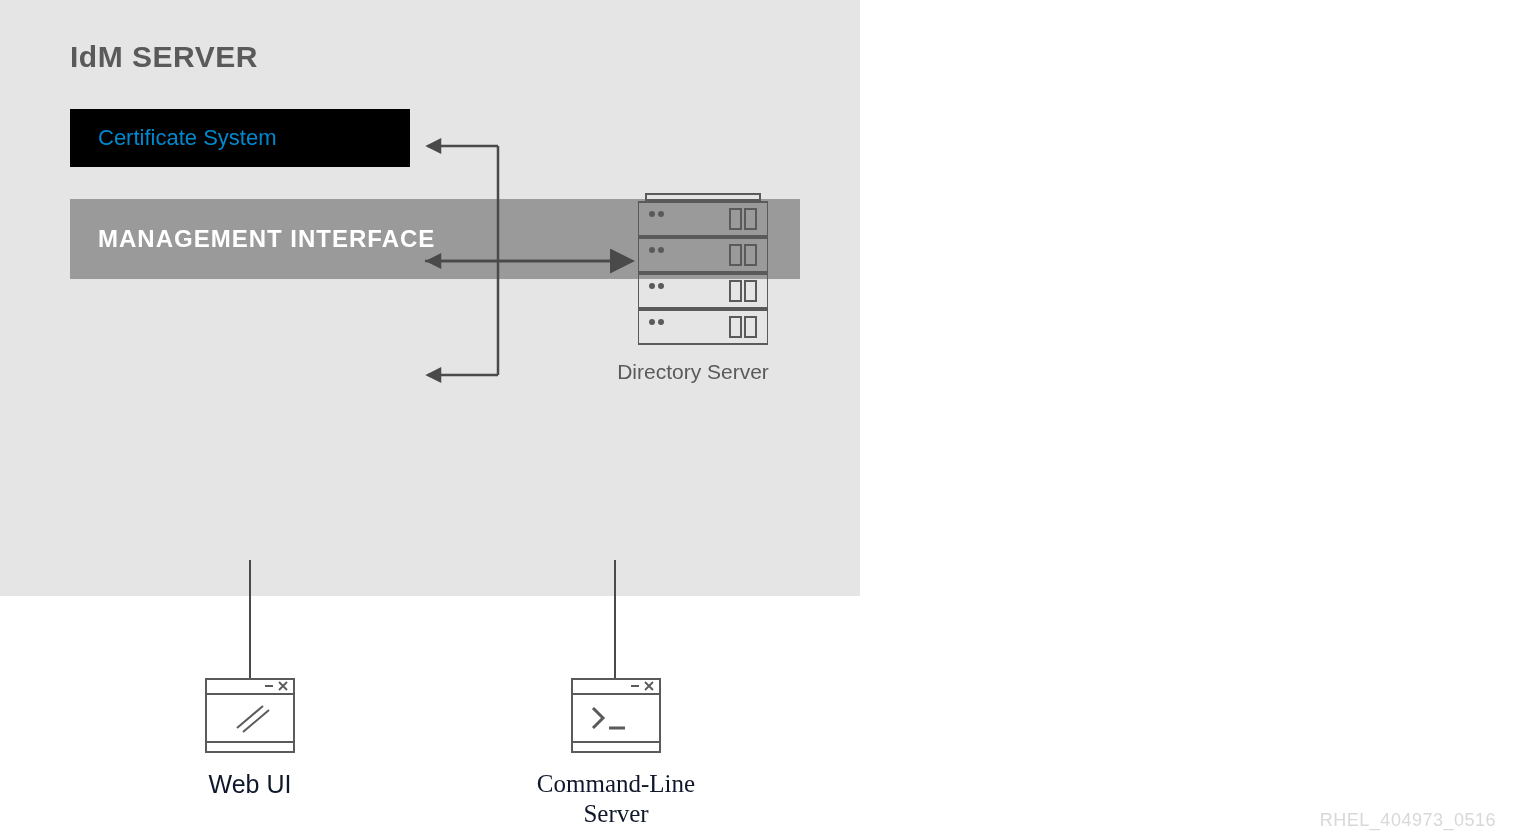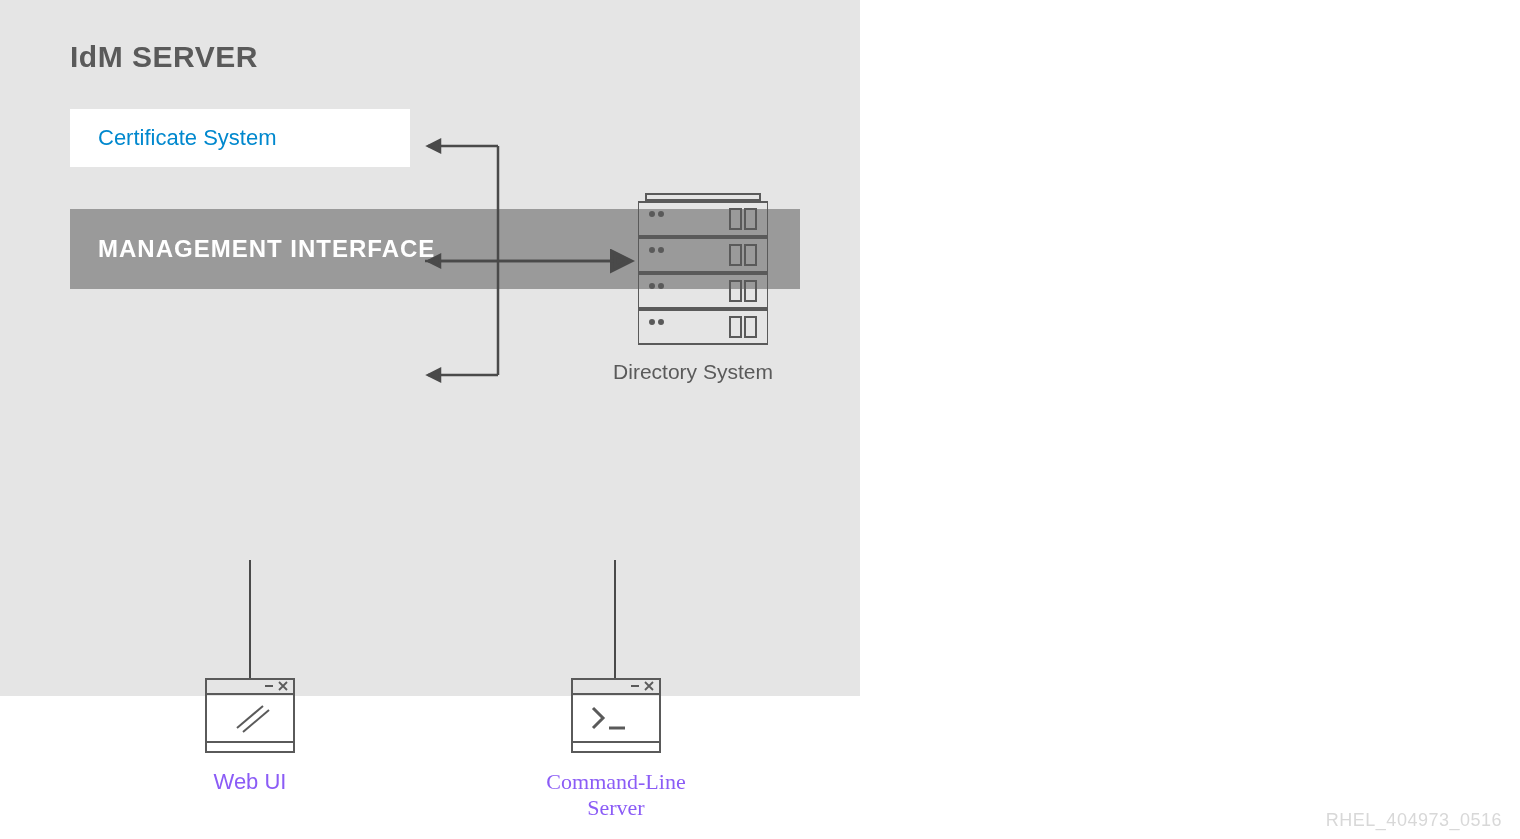--- a/index.html
+++ b/index.html
@@ -8,39 +8,39 @@
       width: 1520px;
       height: 839px;
       background: #ffffff;
       position: relative;
     }
     .server-container {
       position: absolute;
       left: 0;
       top: 0;
       width: 860px;
-      height: 696px;
+      height: 596px;
       background: #e5e5e5;
       padding: 40px 70px 0 70px;
     }
     .server-title {
       font-size: 30px;
       font-weight: 600;
       color: #5a5a5a;
       letter-spacing: 0.5px;
       margin-bottom: 35px;
     }
     .service-box {
-      background: #ffffff;
+      background: #000000;
       width: 340px;
       height: 58px;
       display: flex;
       align-items: center;
       padding-left: 28px;
-      margin-bottom: 42px;
+      margin-bottom: 32px;
       font-size: 22px;
       color: #0088ce;
       font-weight: 400;
     }
     .management-bar {
       background: #9a9a9a;
       width: 730px;
       height: 80px;
       display: flex;
       align-items: center;
@@ -78,36 +78,36 @@
     .client-box {
       position: absolute;
       text-align: center;
     }
     .client-icon {
       width: 90px;
       height: 75px;
       margin: 0 auto 12px auto;
     }
     .client-label {
-      font-size: 22px;
-      color: #8b5cf6;
+      font-size: 25px;
+      color: #0f172a;
       line-height: 1.2;
     }
     .webui-client { left: 200px; top: 678px; width: 100px; }
     .cli-client { left: 531px; top: 678px; width: 170px; font-family: Liberation Serif, serif; }
     .connector-line {
       position: absolute;
       background: #4a4a4a;
       width: 2px;
     }
     .webui-line { left: 249px; top: 560px; height: 118px; }
     .cli-line { left: 614px; top: 560px; height: 118px; }
     .footer-id {
       position: absolute;
-      right: 18px;
+      right: 24px;
       bottom: 8px;
       font-size: 18px;
       color: #d8d8d8;
       letter-spacing: 0.5px;
     }
   </style>
 </head>
 <body>
 
 <div class="server-container">
@@ -145,21 +145,21 @@
         <rect x="107" y="89" width="11" height="20"></rect>
 
       <rect x="0" y="118" width="130" height="34"></rect>
       <circle cx="14" cy="130" r="2" fill="#5a5a5a"></circle>
         <circle cx="23" cy="130" r="2" fill="#5a5a5a"></circle>
       <rect x="92" y="125" width="11" height="20"></rect>
         <rect x="107" y="125" width="11" height="20"></rect>
     </g>
   </svg>
 
-  <div class="directory-label">Directory System</div>
+  <div class="directory-label">Directory Server</div>
 
   <svg class="arrows-svg">
     <defs>
       <marker id="arrow" markerWidth="10" markerHeight="10" refX="8" refY="5" orient="auto">
         <path d="M0,0 L10,5 L0,10 Z" fill="#4a4a4a"></path>
       </marker>
       <marker id="arrowR" markerWidth="10" markerHeight="10" refX="2" refY="5" orient="auto">
         <path d="M10,0 L0,5 L10,10 Z" fill="#4a4a4a"></path>
       </marker>
     </defs>

